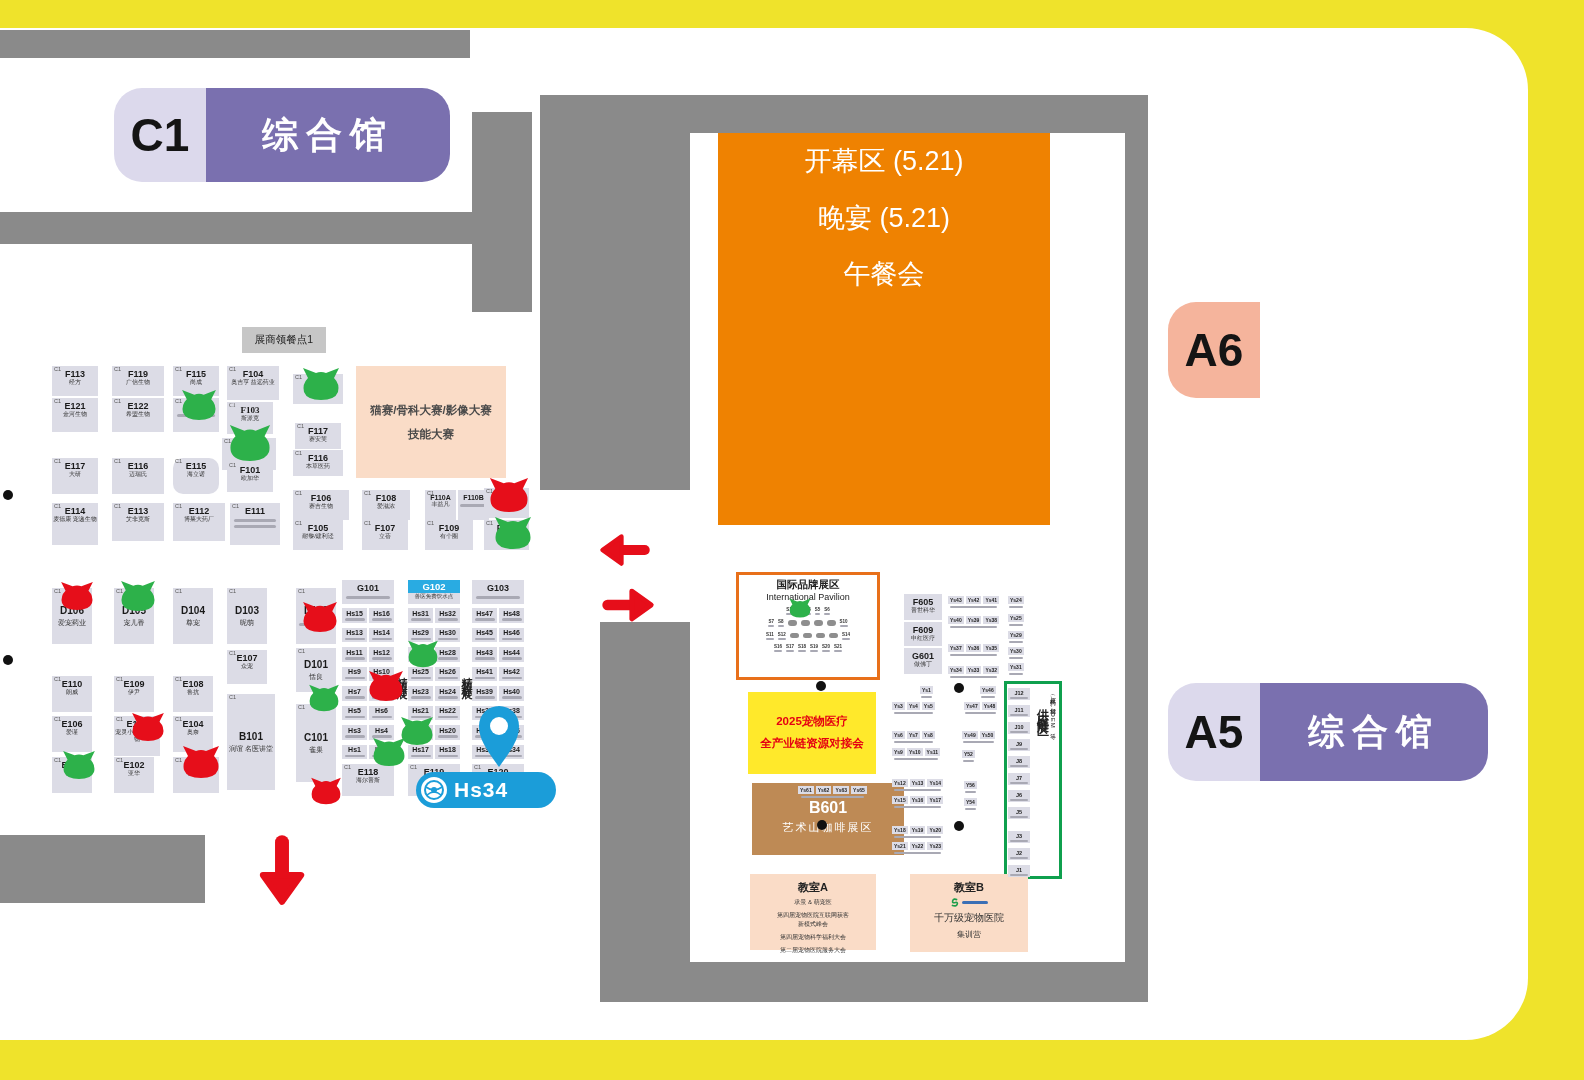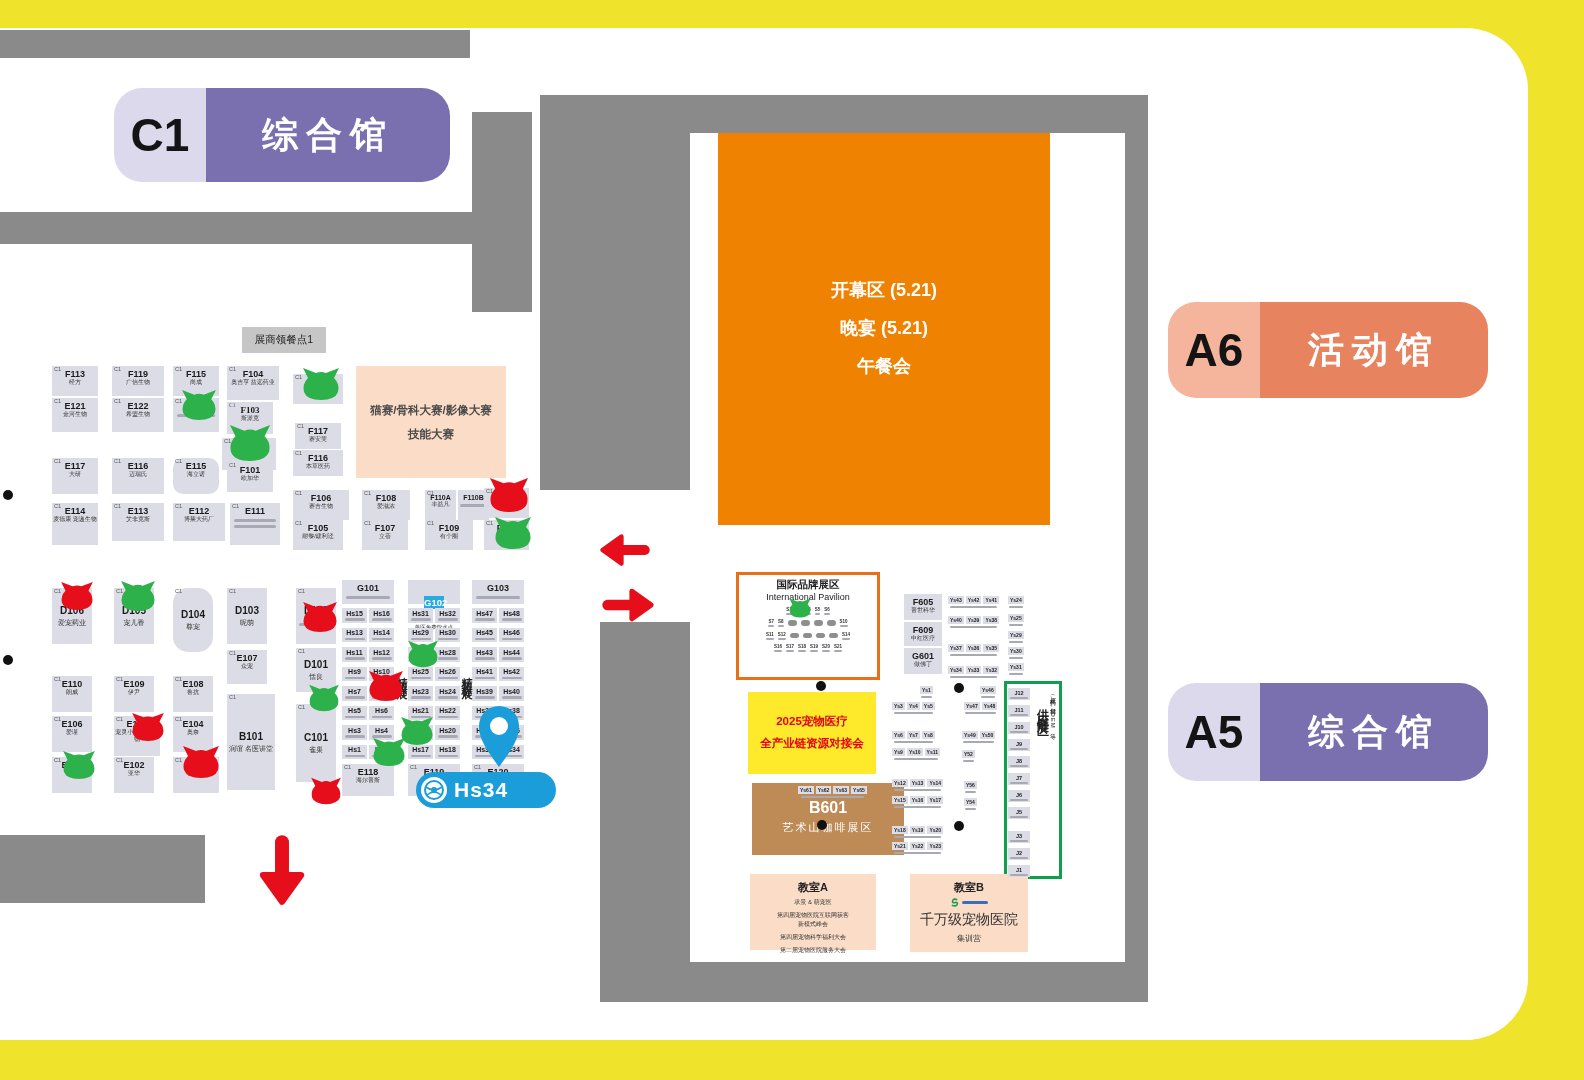--- a/index.html
+++ b/index.html
@@ -17,21 +17,21 @@
   
   .booth{position:absolute;background:var(--booth_bg);color:#333;text-align:center;
     line-height:1.05;box-sizing:border-box;padding-top:1px}
   .booth .hall{position:absolute;left:2px;top:1px;font-size:5.5px;color:#555;line-height:1}
   .booth .code{display:block;font-weight:bold;font-size:9px;color:#1a1a1a;margin-top:3px}
   .booth .bname{display:block;font-size:6px;color:#333;padding:0 1px}
   .booth.big{display:flex;flex-direction:column;justify-content:center;padding-top:0}
   .booth.big .code{font-size:10px;margin-top:0;margin-bottom:3px}
   .booth.big .bname{font-size:7px}
   .booth.blue{padding-top:0}
-  .booth.blue .code{background:var(--blue);color:#fff;margin:16px;padding:1.5px 0;font-size:9.5px}
+  .booth.blue .code{background:var(--blue);color:#fff;margin:0;padding:1.5px 0;font-size:9.5px}
   .booth.blue .bname{font-size:5.5px;margin-top:1.5px}
   .smudge{height:3px;background:#A9A9B4;border-radius:1.5px;width:84%;margin:3px auto 0}
   
   .hs{position:absolute;display:flex;gap:2px}
   .hcell{background:var(--booth_bg);width:25px;padding:1.5px 0 2px;text-align:center}
   .hcode{font-size:7px;font-weight:bold;color:#1a1a1a;line-height:1.05;display:block}
   .hcell .smudge{height:2.5px;margin-top:1.5px;width:80%}
   .vlabel{position:absolute;writing-mode:vertical-rl;font-weight:bold;font-size:11px;
     letter-spacing:4px;color:#222;height:86px}
   
@@ -44,22 +44,22 @@
   .cat{position:absolute}
   .cat svg{width:100%;height:100%;display:block}
   .arrow{position:absolute}
   .arrow svg{width:100%;height:100%;display:block}
   
   .box{position:absolute;box-sizing:border-box}
   #meal{background:#C6C6C6;display:flex;align-items:center;justify-content:center;
     font-size:10.5px;color:#222}
   #contest{background:var(--pink_box);display:flex;flex-direction:column;justify-content:center;
     text-align:center;font-weight:bold;font-size:11.5px;color:#4a4a4a;line-height:2.1}
-  #opening{background:var(--orange_deep);display:flex;flex-direction:column;justify-content:center;
-    text-align:center;color:#fff;font-weight:bold;font-size:18px;line-height:2.1}
+  #opening{background:var(--orange_deep);display:flex;flex-direction:column;
+    text-align:center;color:#fff;font-weight:normal;font-size:27px;line-height:2.1}
   #pavilion{background:#fff;border:3px solid var(--pavilion_border);text-align:center}
   #pavilion .ptitle{font-weight:bold;font-size:10.5px;margin-top:3px;color:#222}
   #pavilion .psub{font-size:9px;color:#222}
   .prow{display:flex;justify-content:center;gap:4px;margin-top:4.5px;align-items:flex-start}
   .pcell{font-size:4.5px;font-weight:bold;color:#333}
   .pcell .smudge{height:2px;width:100%;margin-top:1px}
   .poval{width:9px;height:5.5px;border-radius:3px;background:#8E8E8E;margin-top:1px}
   #matchbox{background:var(--yellow_box);display:flex;flex-direction:column;justify-content:center;
     text-align:center;font-weight:bold;color:var(--text_red);font-size:11.5px;line-height:1.9}
   #b601{background:var(--brown);text-align:center;color:#fff}
@@ -102,21 +102,20 @@
   <div class="wall" style="left:690px;top:95px;width:458px;height:38px"></div>
   <div class="wall" style="left:1125px;top:133px;width:23px;height:869px"></div>
   <div class="wall" style="left:690px;top:962px;width:458px;height:40px"></div>
 
   <div class="pill" id="c1pill" style="left:114px;top:88px;width:336px;height:94px">
     <div class="seg1" style="background:var(--purple_light)">C1</div>
     <div class="seg2" style="background:var(--purple)">综合馆</div>
   </div>
   <div class="pill" id="a6pill" style="left:1168px;top:302px;width:320px;height:96px">
     <div class="seg1" style="background:var(--orange_pill_light)">A6</div>
-    <div class="seg2" style="background:var(--orange_pill)">活动馆</div>
   </div>
   <div class="pill" id="a5pill" style="left:1168px;top:683px;width:320px;height:98px">
     <div class="seg1" style="background:var(--purple_light)">A5</div>
     <div class="seg2" style="background:var(--purple)">综合馆</div>
   </div>
 
   <div class="box" id="meal" style="left:242px;top:327px;width:84px;height:26px">展商领餐点1</div>
   <div class="box" id="contest" style="left:356px;top:366px;width:150px;height:112px">
     <span>猫赛/骨科大赛/影像大赛</span>
     <span>技能大赛</span>
@@ -190,21 +189,21 @@
   </div>
   <div class="box classroom" style="left:910px;top:874px;width:118px;height:78px">
     <div class="ctitle">教室B</div>
     <div id="crb-logo">
       <svg width="9" height="9" viewBox="0 0 10 10">
         <path d="M8 2 Q4 0 3 3 Q2 6 6 5 Q9 4.5 8 7 Q7 10 2 8" fill="none" stroke="#1E9E4B" stroke-width="1.8"></path>
       </svg>
       <span class="logosm"></span>
     </div>
     <div id="crb-lines">
-        <div class="cline" style="font-size: 14px; margin-top: 4px;">千万级宠物医院</div>
+        <div class="cline" style="font-size: 10px; margin-top: 4px;">千万级宠物医院</div>
         <div class="cline" style="font-size: 8px; margin-top: 4px;">集训营</div>
       </div>
   </div>
 
   <div id="pin">
     <svg viewBox="0 0 46 64">
       <path d="M23 62 C10 44 3 34 3 21 A20 20 0 1 1 43 21 C43 34 36 44 23 62 Z" fill="var(--pin_blue)"></path>
       <circle cx="23" cy="21" r="9" fill="#ffffff"></circle>
     </svg>
   </div>
@@ -365,21 +364,21 @@
     <div class="booth big" style="left: 52px; top: 588px; width: 40px; height: 56px;">
       <div class="hall">C1</div>
       <div class="code">D106</div>
       <div class="bname">爱宠药业</div>
     </div>
     <div class="booth big" style="left: 114px; top: 588px; width: 40px; height: 56px;">
       <div class="hall">C1</div>
       <div class="code">D105</div>
       <div class="bname">宠儿香</div>
     </div>
-    <div class="booth big" style="left: 173px; top: 588px; width: 40px; height: 64px; border-radius: 15px;">
+    <div class="booth big" style="left: 173px; top: 588px; width: 40px; height: 56px;">
       <div class="hall">C1</div>
       <div class="code">D104</div>
       <div class="bname">尊宠</div>
     </div>
     <div class="booth big" style="left: 227px; top: 588px; width: 40px; height: 56px;">
       <div class="hall">C1</div>
       <div class="code">D103</div>
       <div class="bname">昵萌</div>
     </div>
     <div class="booth big" style="left: 296px; top: 588px; width: 40px; height: 56px;">

